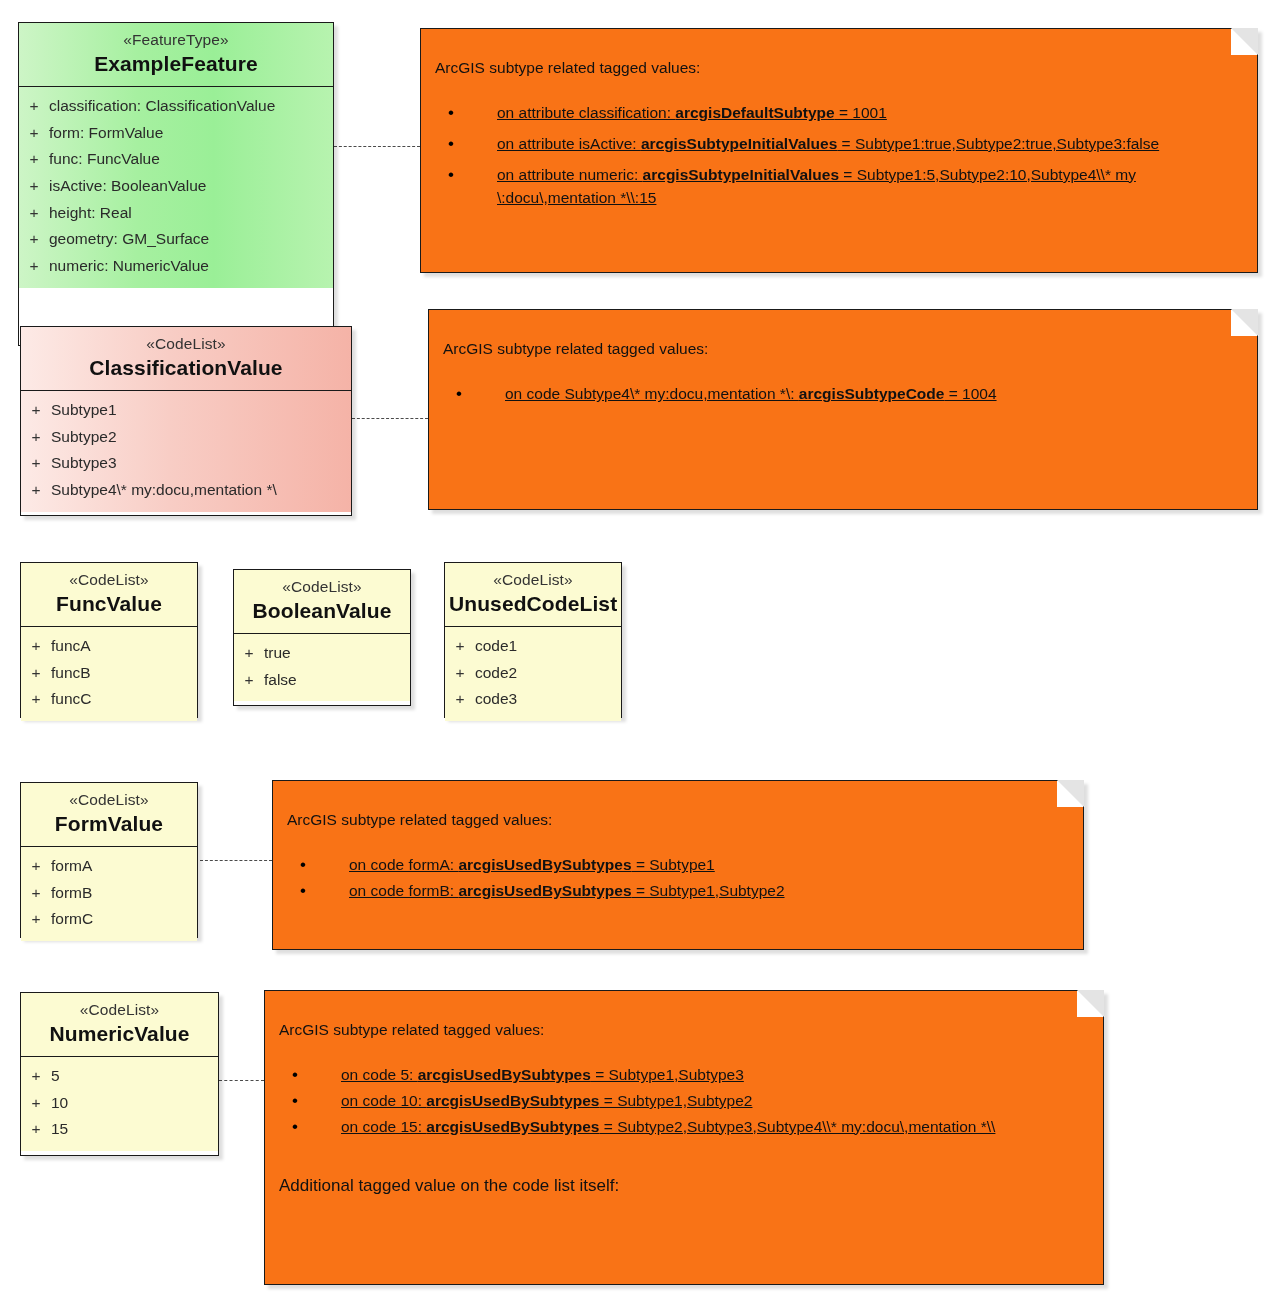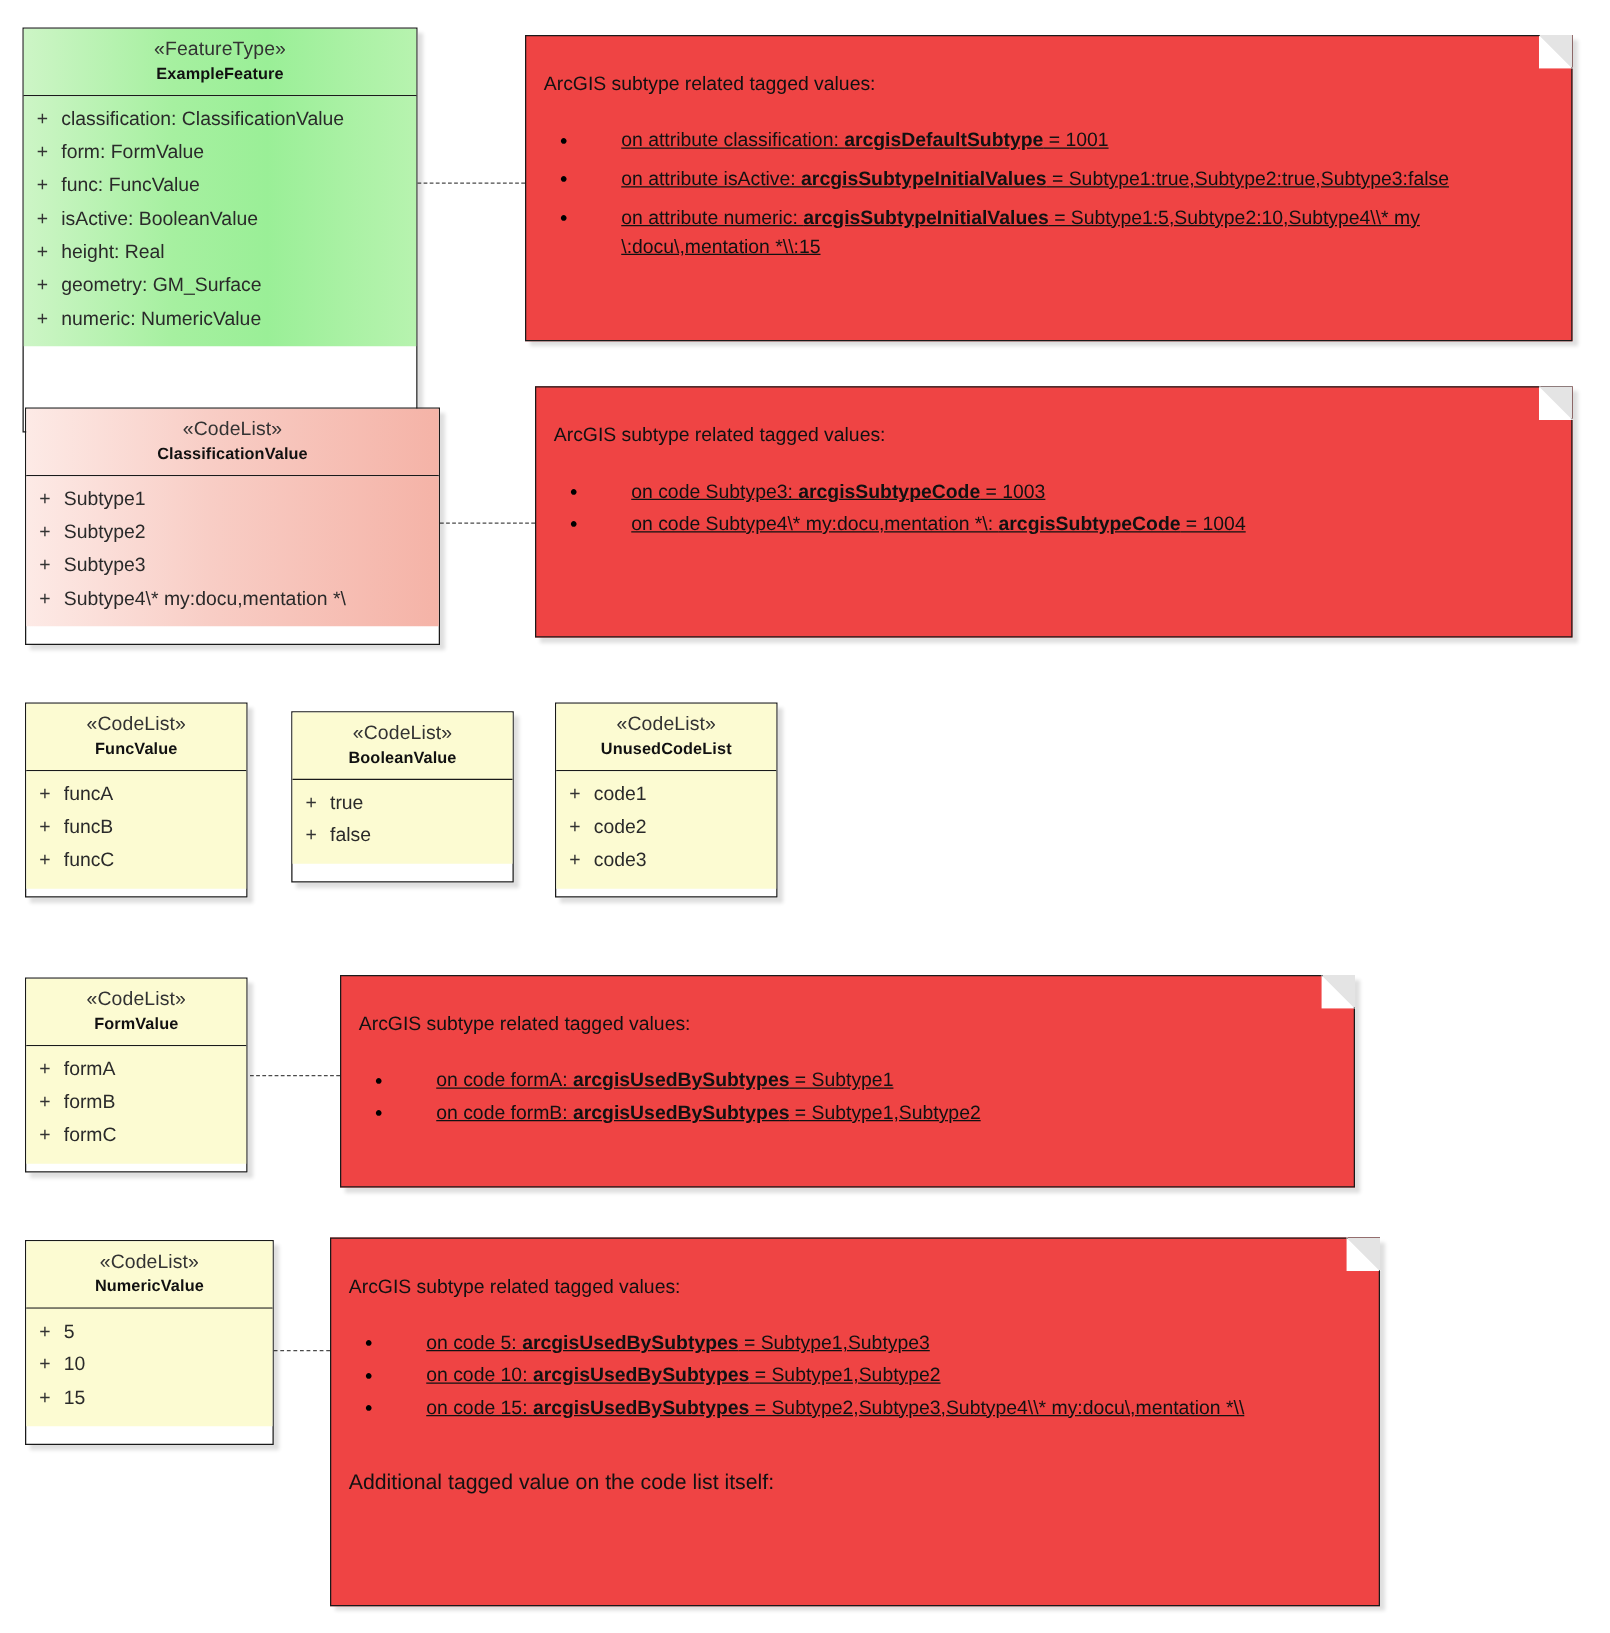--- a/index.html
+++ b/index.html
@@ -35,21 +35,21 @@
   }
   .stereotype {
     display: block;
     font-size: 15.5px;
     color: #333;
     letter-spacing: 0.1px;
   }
   .classname {
     display: block;
     font-weight: bold;
-    font-size: 13px;
+    font-size: 21px;
     color: #111;
     letter-spacing: 0.1px;
   }
   .uml-body {
     box-sizing: border-box;
     padding: 6px 0 8px 0;
   }
   .attr-row {
     display: flex;
     align-items: baseline;
@@ -79,21 +79,21 @@
   .theme-pink .uml-body {
     background: linear-gradient(to right, #fdeae6 0%, #f8cdc5 45%, #f5b3a7 100%);
   }
   .theme-yellow .uml-head { background: #fcfbd2; }
   .theme-yellow .uml-body { background: #fcfbd2; }
 
   
   .note {
     position: absolute;
     box-sizing: border-box;
-    background: #ef4444;
+    background: #f97316;
     border: 1.4px solid #1a1a1a;
     box-shadow: 4px 4px 3px rgba(0,0,0,0.13);
   }
   .note-fold {
     position: absolute;
     top: -1px;
     right: -1px;
     width: 26px;
     height: 26px;
     background: #e4e4e4;
@@ -242,21 +242,20 @@
       </div>
     </div>
   </div>
 
   <div class="note" style="left:428px; top:309px; width:830px; height:201px;">
     <div class="note-cover"></div>
     <div class="note-fold"></div>
     <div class="note-inner">
       <p class="note-heading">ArcGIS subtype related tagged values:</p>
       <ul class="note-list tight">
-        <li><span>on code Subtype3: </span><b>arcgisSubtypeCode</b><span> = 1003</span></li>
         <li><span>on code Subtype4\* my:docu,mentation *\: </span><b>arcgisSubtypeCode</b><span> = 1004</span></li>
       </ul>
     </div>
   </div>
 
   <div class="uml-class theme-yellow" style="left:20px; top:562px; width:178px; height:156px;">
     <div class="uml-head">
       <span class="stereotype">«CodeList»</span>
       <span class="classname">FuncValue</span>
     </div>

